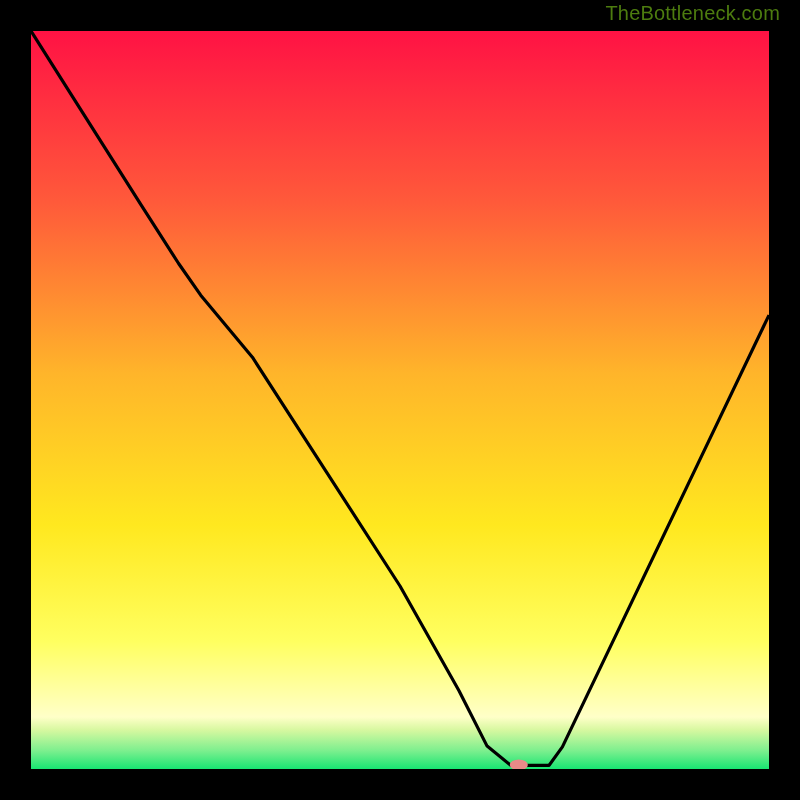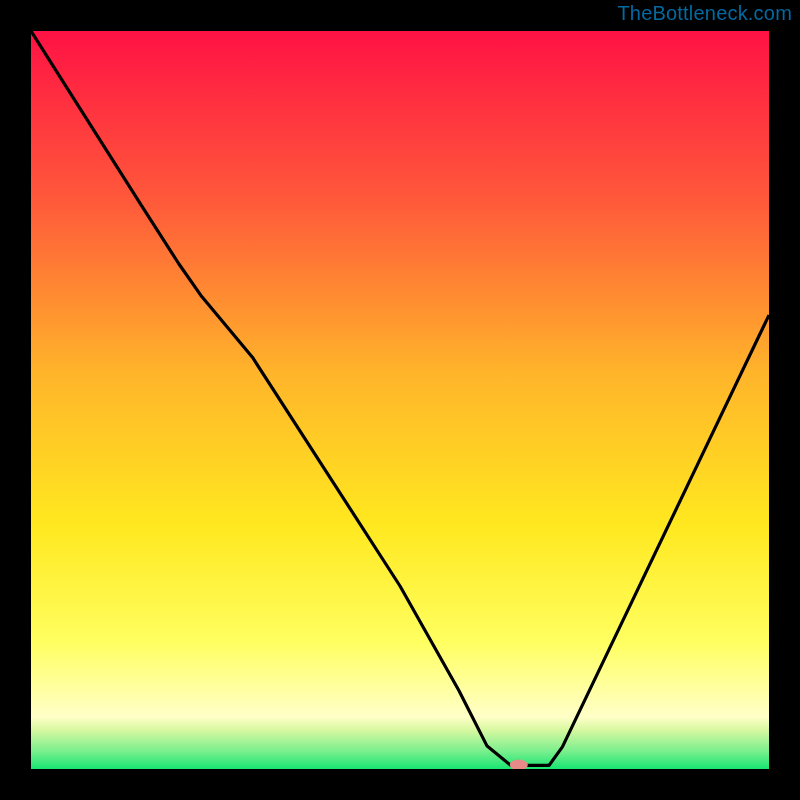--- a/index.html
+++ b/index.html
@@ -13,22 +13,22 @@
   }
   .canvas {
     position: relative;
     width: 800px;
     height: 800px;
     background: #000;
   }
   .watermark {
     position: absolute;
     top: 2px;
-    right: 8px;
-    color: #0369a1;
+    right: 20px;
+    color: #4d7c0f;
     font-size: 20px;
     font-weight: 500;
     letter-spacing: 0.2px;
     user-select: none;
   }
   .plot-area {
     position: absolute;
     left: 31px;
     top: 31px;
     width: 738px;

